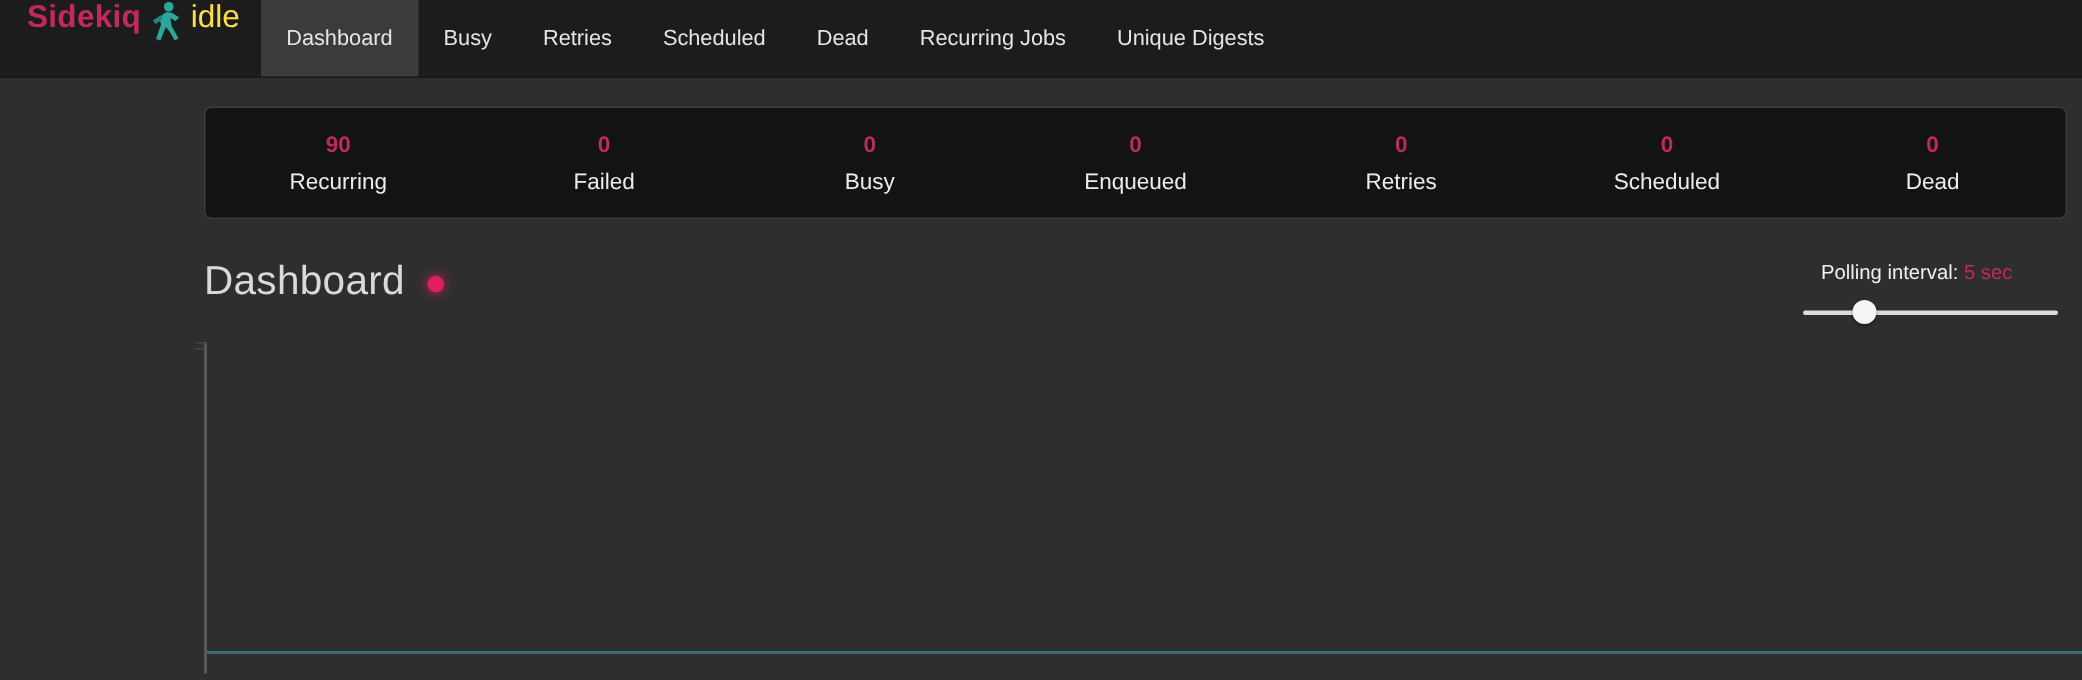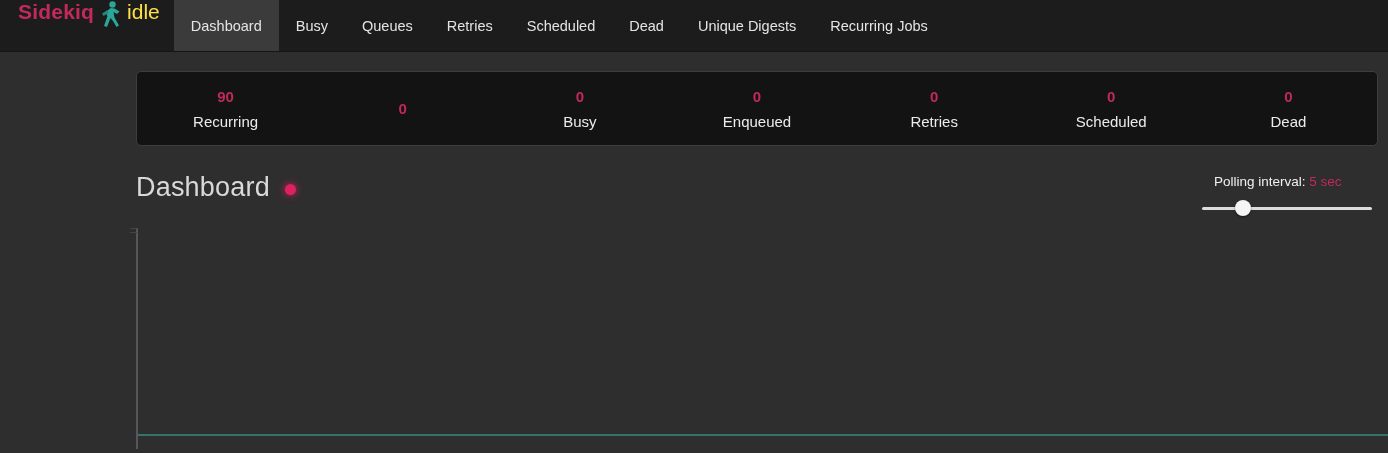--- a/index.html
+++ b/index.html
@@ -168,36 +168,36 @@
         <circle cx="11.5" cy="4.5" r="3.2" fill="#2aa79a"></circle>
         <path d="M10 8 C6 10 4.5 13 6.5 16 L3 26 L6 27 L9.5 18 L12 21 L15.5 27 L18 25.5 L13.5 17.5 L12.5 12 L16 14 L18.5 11.5 L13.5 8.5 Z" fill="#2aa79a"></path>
         <path d="M6.5 10 L1 13.5 L2.5 16 L7.5 13" fill="#23877d"></path>
       </svg>
     </span>
     <span class="brand-status">idle</span>
   </div>
   <div class="nav-items">
     <div class="nav-item active">Dashboard</div>
     <div class="nav-item">Busy</div>
-    <div class="nav-item">Queues</div>
     <div class="nav-item">Retries</div>
     <div class="nav-item">Scheduled</div>
     <div class="nav-item">Dead</div>
+    <div class="nav-item">Recurring Jobs</div>
     <div class="nav-item">Unique Digests</div>
-    <div class="nav-item">Recurring Jobs</div>
   </div>
 </div>
 
 <div class="stats-bar">
   <div class="stat">
     <div class="stat-value">90</div>
     <div class="stat-label">Recurring</div>
   </div>
   <div class="stat">
     <div class="stat-value">0</div>
+    <div class="stat-label">Failed</div>
   </div>
   <div class="stat">
     <div class="stat-value">0</div>
     <div class="stat-label">Busy</div>
   </div>
   <div class="stat">
     <div class="stat-value">0</div>
     <div class="stat-label">Enqueued</div>
   </div>
   <div class="stat">

